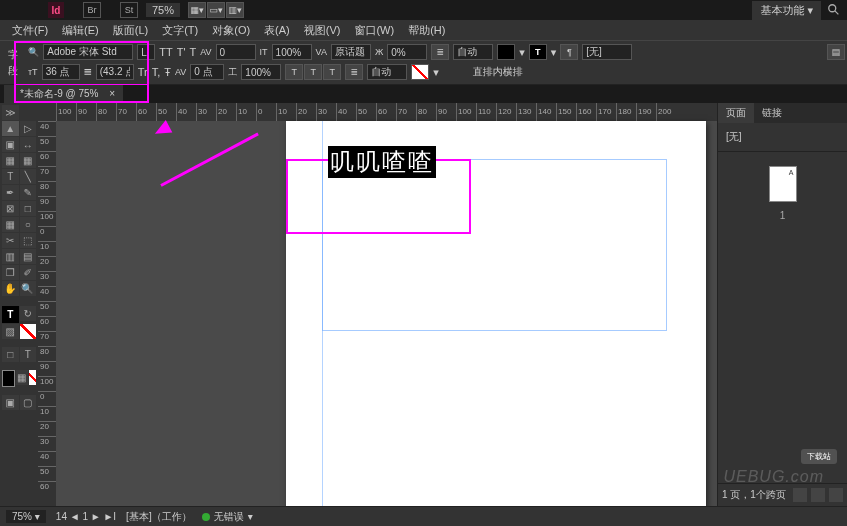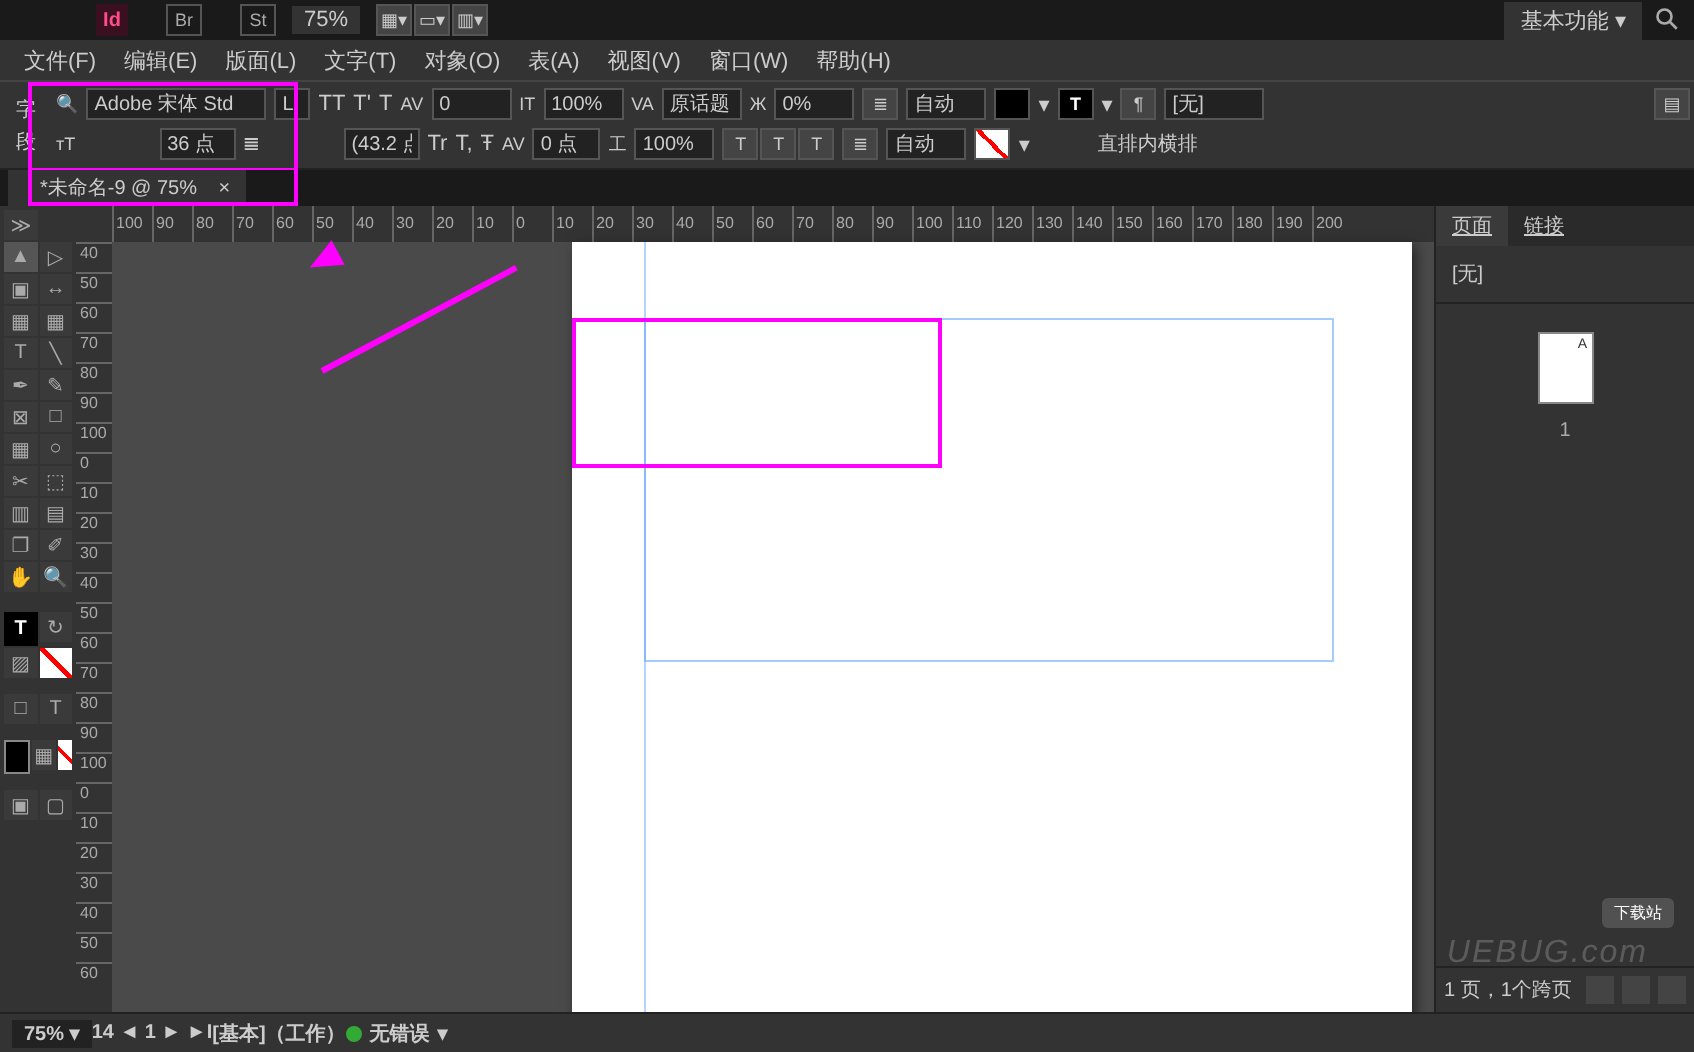--- a/index.html
+++ b/index.html
@@ -17,21 +17,21 @@
 .menubar { height: 20px; background: #333; display: flex; align-items: center; padding: 0 6px; gap: 2px; font-size: 11px; }
 .menubar span { padding: 2px 6px; text-align: right; }
 
 .controlpanel { height: 45px; background: #333; border-top: 1px solid #444; border-bottom: 1px solid #222; display: flex; position: relative; }
 .cp-highlight { position: absolute; left: 14px; top: 0; width: 135px; height: 45px; border: 2px solid magenta; pointer-events: none; }
 .cp-left { width: 26px; display: flex; flex-direction: column; align-items: center; justify-content: center; gap: 2px; font-size: 10px; }
 .cp-content { flex: 1; display: flex; flex-direction: column; gap: 2px; padding: 2px; }
 .cp-row { display: flex; align-items: center; gap: 4px; height: 18px; }
 .cp-input { background: #222; border: 1px solid #555; color: #ccc; font-size: 10px; padding: 1px 3px; height: 16px; }
 .cp-input.font { width: 90px; }
-.cp-input.size { width: 38px; margin-left: 38px; }
+.cp-input.size { width: 38px; }
 .cp-input.small { width: 40px; }
 .cp-input.pt { width: 34px; }
 .cp-btn { width: 18px; height: 16px; background: #444; border: 1px solid #555; display: flex; align-items: center; justify-content: center; font-size: 9px; }
 .cp-grp { display: flex; gap: 1px; }
 .cp-black { width: 18px; height: 16px; background: #000; border: 1px solid #555; }
 
 .tabbar { height: 18px; background: #1a1a1a; display: flex; align-items: center; padding: 0 4px; font-size: 10px; position: relative; }
 .tabbar span { padding: 2px 8px; background: #333; }
 .tab-highlight { position: absolute; left: 14px; top: -1px; width: 135px; height: 19px; border: 2px solid magenta; border-top: none; pointer-events: none; }
 
@@ -55,33 +55,33 @@
 .page { position: absolute; left: 230px; top: 0; width: 420px; height: 500px; background: #fff; box-shadow: 2px 2px 6px rgba(0,0,0,0.5); }
 .guide-v { position: absolute; top: 0; bottom: 0; width: 1px; background: #6aa8ff; opacity: 0.5; }
 .guide-box { position: absolute; border: 1px solid #6aa8ff; opacity: 0.6; }
 
 .text-frame { position: absolute; border: 2px solid magenta; }
 .text-content { position: absolute; left: 42px; top: 25px; font-size: 24px; font-family: SimSun, serif; color: #fff; background: #000; padding: 0 2px; letter-spacing: 2px; }
 .arrow-line { position: absolute; width: 110px; height: 3px; background: magenta; transform-origin: left center; transform: rotate(-28deg); left: 105px; top: 63px; }
 .arrow-head { position: absolute; left: 98px; top: 2px; width: 0; height: 0; border-right: 16px solid magenta; border-top: 7px solid transparent; border-bottom: 7px solid transparent; transform: rotate(-28deg); }
 
 .right-panels { width: 130px; background: #333; display: flex; flex-direction: column; border-left: 1px solid #222; }
-.panel-tabs { height: 20px; display: flex; background: #2a2a2a; font-size: 10px; text-decoration: underline; }
+.panel-tabs { height: 20px; display: flex; background: #2a2a2a; font-size: 10px; }
 .panel-tabs span { padding: 3px 8px; }
 .panel-tabs span.active { background: #3a3a3a; }
 .panel-body { flex: 0 0 auto; padding: 4px; font-size: 10px; }
 .panel-item { padding: 3px 4px; }
 .page-thumb { width: 28px; height: 36px; background: #fff; border: 1px solid #888; margin: 8px auto; position: relative; }
 .page-thumb::before { content: 'A'; position: absolute; top: 2px; right: 2px; font-size: 7px; color: #333; }
 .page-num { text-align: center; font-size: 10px; color: #aaa; }
 .panel-status { padding: 4px; font-size: 10px; border-top: 1px solid #222; display: flex; justify-content: space-between; }
 .panel-icons { display: flex; gap: 4px; }
 .panel-icons .pi { width: 14px; height: 14px; background: #444; }
 
-.statusbar { height: 20px; background: #333; border-top: 1px solid #222; display: flex; align-items: center; padding: 0 6px; font-size: 10px; font-weight: bold; }
+.statusbar { height: 20px; background: #333; border-top: 1px solid #222; display: flex; align-items: center; padding: 0 6px; gap: 10px; font-size: 10px; }
 .status-zoom { background: #222; padding: 1px 6px; }
 .status-dot { width: 8px; height: 8px; border-radius: 50%; background: #3a3; }
 .watermark { position: absolute; right: 23px; bottom: 20px; font-size: 16px; color: rgba(255,255,255,0.2); font-style: italic; letter-spacing: 1px; pointer-events: none; }
 .watermark-badge { position: absolute; right: 10px; bottom: 42px; font-size: 8px; background: rgba(255,255,255,0.15); padding: 2px 6px; border-radius: 3px; color: #fff; }
 
 svg { display: block; }
 </style>
 </head>
 <body>
 
@@ -313,20 +313,21 @@
           <div class="tick">50</div>
           <div class="tick">60</div>
         </div>
       <div class="canvas">
         <div class="arrow-line"></div>
         <div class="arrow-head"></div>
         <div class="page">
           <div class="guide-v" style="left:36px"></div>
           <div class="guide-box" style="left:36px;top:38px;width:345px;height:172px"></div>
           <div class="text-frame" style="left:0;top:38px;width:185px;height:75px"></div>
+          <div class="text-content">叽叽喳喳</div>
         </div>
       </div>
     </div>
 
     <div class="right-panels">
       <div class="panel-tabs">
         <span class="active">页面</span>
         <span>链接</span>
       </div>
       <div class="panel-body">

